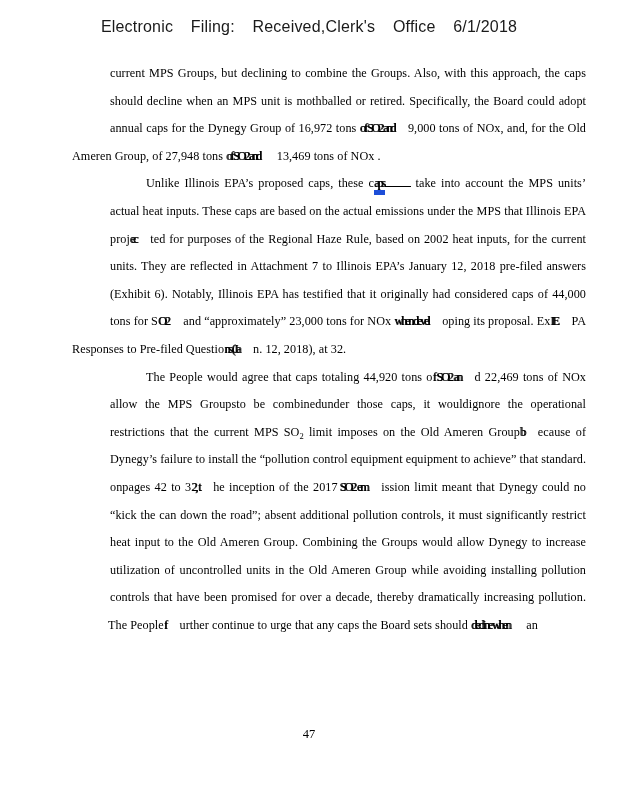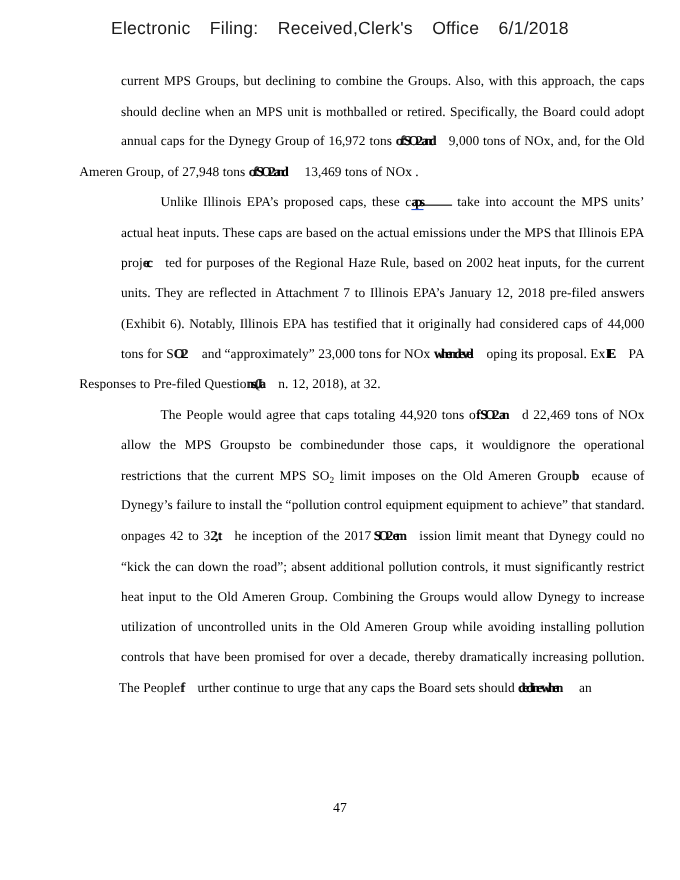--- a/index.html
+++ b/index.html
@@ -16,21 +16,21 @@
     position:absolute; left:72px; top:60px; width:514px;
   }
   .line {
     font-size:12.2px; line-height:27.6px; height:27.6px;
     overflow:hidden; white-space:normal; letter-spacing:0.05px;
   }
   .just { text-align:justify; text-align-last:justify;margin-left:38px; }
   .indent { text-indent:36px; }
   
   .ov { letter-spacing:-2.2px; text-shadow:0.8px 0 0 #000; padding-right:14px; }
-  .ovu { letter-spacing:-2.2px; text-shadow:0.8px 0 0 #000; border-bottom:1px solid #1d4ed8; padding-right:1px; }
+  .ovu { letter-spacing:-2.2px; text-shadow:0.8px 0 0 #000; border-bottom:5px solid #1d4ed8; padding-right:1px; }
   .gap { display:inline-block; width:26px; height:0.95em; border-bottom:1px solid #000; }
   .sub { font-size:8.5px; vertical-align:-3px; letter-spacing:0; }
   .page-number {
     position:absolute; top:727px; left:0; width:618px; text-align:center;
     font-size:12.5px;
   }
 </style>
 </head>
 <body>
 

